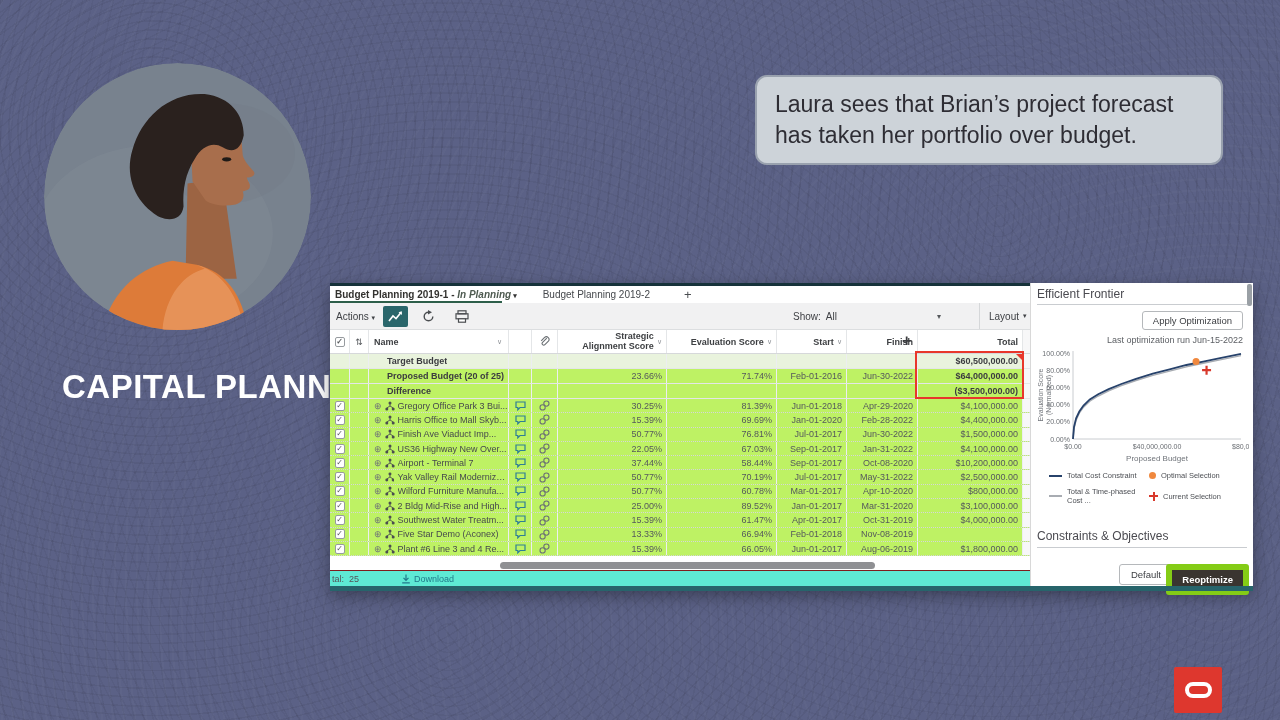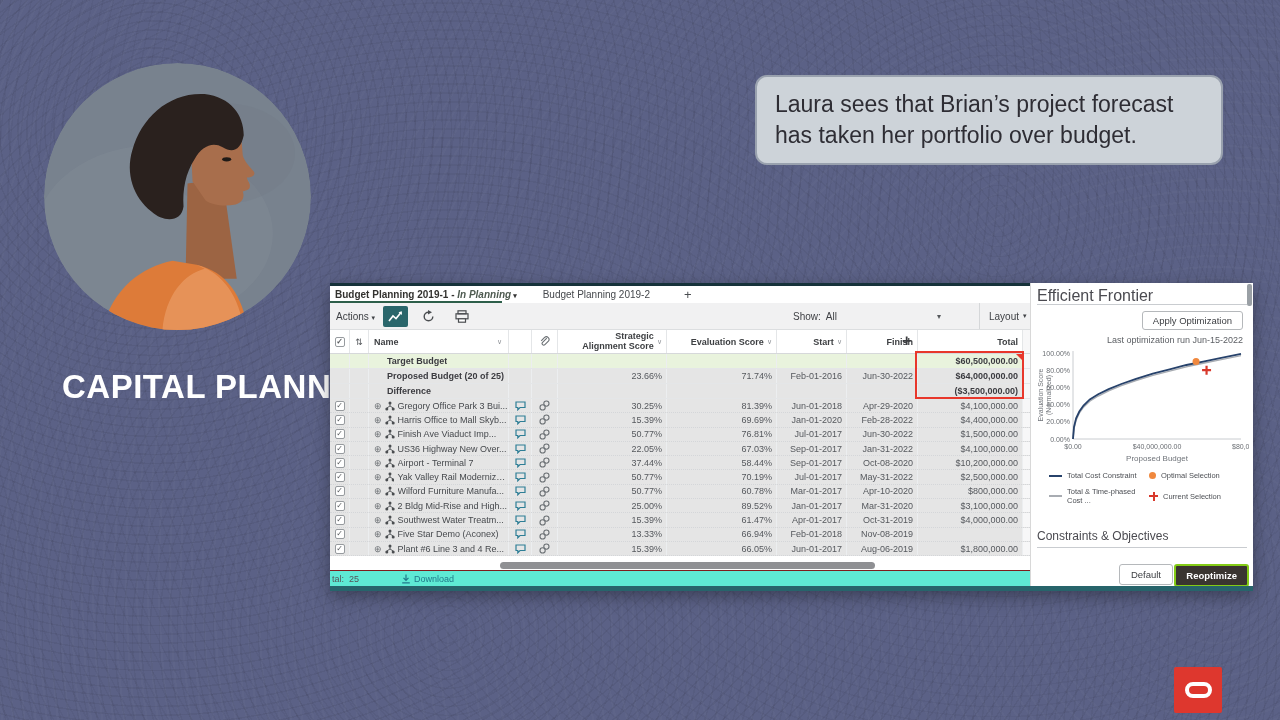--- a/index.html
+++ b/index.html
@@ -58,21 +58,21 @@
   .c-start{ width:70px; }
   .c-finish{ width:71px; }
   .c-total{ width:105px; }
   .c-scroll{ width:8px; background:#f7f7f8; border-left:1px solid #e0e1e3; }
   .hnum{ justify-content:flex-end; padding-right:4px; text-align:right; gap:3px; }
   .h2line{ line-height:1.1; text-align:right; }
   .chev{ font-size:7px; color:#8f9398; font-weight:normal; }
   .cb{ width:10px; height:10px; border:1px solid #979b9f; border-radius:2px; background:#fff; font-size:8px; line-height:8px; color:#55585c; text-align:center; }
   .sorticon{ font-size:9px; color:#55585c; font-weight:normal; }
   .tbody{ position:relative; }
-  .trow{ display:flex; font-size:9px; color:#55585d; background:#e5e5e5; }
+  .trow{ display:flex; font-size:9px; color:#55585d; background:#bef264; }
   .trow.proj{ height:14.3px; border-bottom:1px dotted #d4d6d9; }
   .trow.summary{ height:15px; border-bottom:1px solid #e4e6e8; }
   .trow.hl{ background:#e9f3dd; }
   .trow>div{ display:flex; align-items:center; border-left:1px solid #eceef0; height:100%; overflow:hidden; }
   .trow>div:first-child{ border-left:none; }
   .trow .c-name{ gap:3px; white-space:nowrap; }
   .trow.summary .c-name{ padding-left:18px; }
   .summary .nm, .summary .v-total{ font-weight:bold; color:#3b3b40; }
   .vnum{ justify-content:flex-end; padding-right:4px; white-space:nowrap; }
   .exp{ font-size:9px; color:#6f7377; }
@@ -86,38 +86,38 @@
   .fcount{ margin-left:2px; display:flex; gap:5px; }
   .download{ margin-left:42px; color:#217a8a; display:flex; align-items:center; gap:3px; }
   .fright{ position:absolute; right:-16px; top:0; height:100%; display:flex; align-items:center; gap:6px; white-space:nowrap; }
   .toggle{ width:30px; height:13px; border-radius:7px; background:#9ba1a7; position:relative; flex:0 0 auto; }
   .toggle .knob{ position:absolute; left:2px; top:2px; width:9px; height:9px; border-radius:50%; background:#d6d9dc; }
   .toggle .x{ position:absolute; left:17px; top:1px; color:#fff; font-size:9px; font-weight:bold; }
   .bstrip{ position:absolute; left:0; top:303px; width:923px; height:5px; background:#27646b; z-index:12; }
 
   
   #panel{ position:absolute; left:700px; top:0; width:223px; height:308px; background:#ffffff; border-left:1px solid #d8d8d8; }
-  .p-title{ position:absolute; left:6px; top:4px; font-size:16px; color:#4a4a50; }
+  .p-title{ position:absolute; left:6px; top:4px; font-size:12px; color:#4a4a50; }
   .p-rule{ position:absolute; left:6px; right:6px; top:21px; border-top:1px solid #c9ccd0; }
   .p-scrollthumb{ position:absolute; right:1px; top:1px; width:5px; height:22px; background:#9aa0a5; border-radius:2px; }
   .applybtn{ position:absolute; right:10px; top:28px; background:#fff; border:1px solid #b5b8bb; border-radius:3px; padding:3px 10px; font-size:9.5px; color:#3c3e42; }
   .lastrun{ position:absolute; right:10px; top:52px; font-size:9px; color:#5d6065; }
   .chart{ position:absolute; left:2px; top:64px; }
   .legend{ position:absolute; left:18px; top:188px; display:grid; grid-template-columns:100px 92px; row-gap:7px; font-size:7.5px; color:#4c4f54; align-items:center; }
   .litem{ display:flex; align-items:center; gap:5px; }
   .sw-line{ width:13px; height:0; border-top:2px solid #27426b; flex:0 0 auto; }
   .sw-line.gray{ border-top:2px solid #a8acb2; }
   .sw-dot{ width:7px; height:7px; border-radius:50%; background:#f0883e; flex:0 0 auto; }
   .sw-plus{ width:9px; height:9px; position:relative; flex:0 0 auto; }
   .sw-plus::before{ content:''; position:absolute; left:0; top:3.5px; width:9px; height:2px; background:#d8392c; }
   .sw-plus::after{ content:''; position:absolute; left:3.5px; top:0; width:2px; height:9px; background:#d8392c; }
   .p-sub{ position:absolute; left:6px; top:246px; font-size:12px; color:#4a4a50; }
   .p-rule2{ position:absolute; left:6px; right:6px; top:264px; border-top:1px solid #c9ccd0; }
   .defbtn{ position:absolute; right:80px; top:281px; background:#fff; border:1px solid #b5b8bb; border-radius:3px; padding:4px 11px; font-size:9.5px; color:#3c3e42;margin-left:20px; }
-  .reoptbtn{ position:absolute; right:4px; top:281px; background:#3a3530; border:2px solid #84cc16; border-radius:3px; padding:4px 10px; font-size:9.5px; font-weight:bold; color:#ffffff; }
+  .reoptbtn{ position:absolute; right:4px; top:281px; background:#3a3530; border:6px solid #84cc16; border-radius:3px; padding:4px 10px; font-size:9.5px; font-weight:bold; color:#ffffff; }
   svg text{ font-family:"Liberation Sans", sans-serif; }
 </style>
 </head>
 <body>
 
 <div class="avatar">
   <svg width="267" height="267" viewBox="0 0 266 266">
     <circle cx="133" cy="133" r="133" fill="#78828E"></circle>
     <ellipse cx="110" cy="170" rx="118" ry="88" fill="#8b94a0" opacity="0.22"></ellipse>
     <ellipse cx="180" cy="90" rx="70" ry="50" fill="#6f7985" opacity="0.25"></ellipse>

